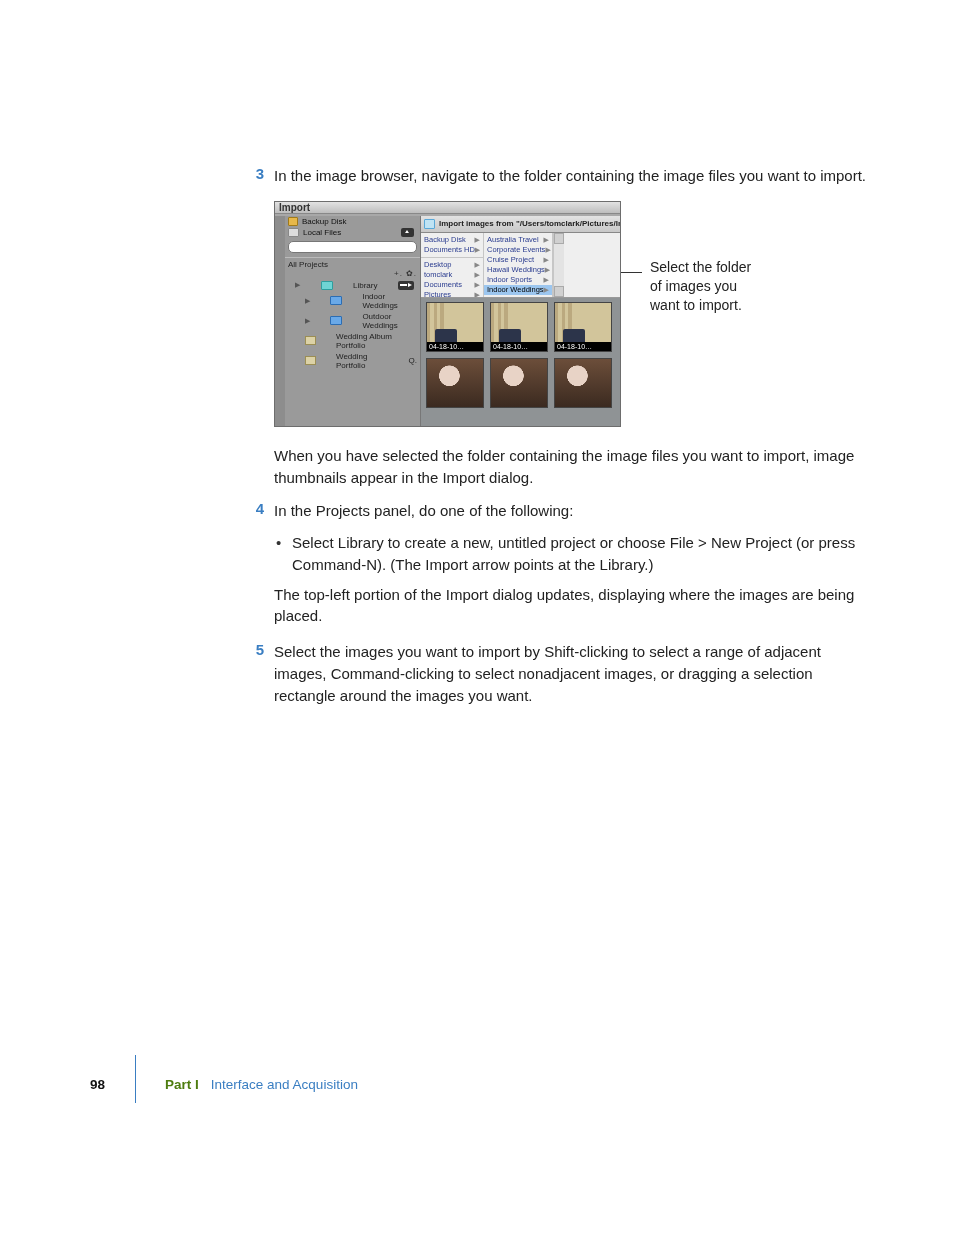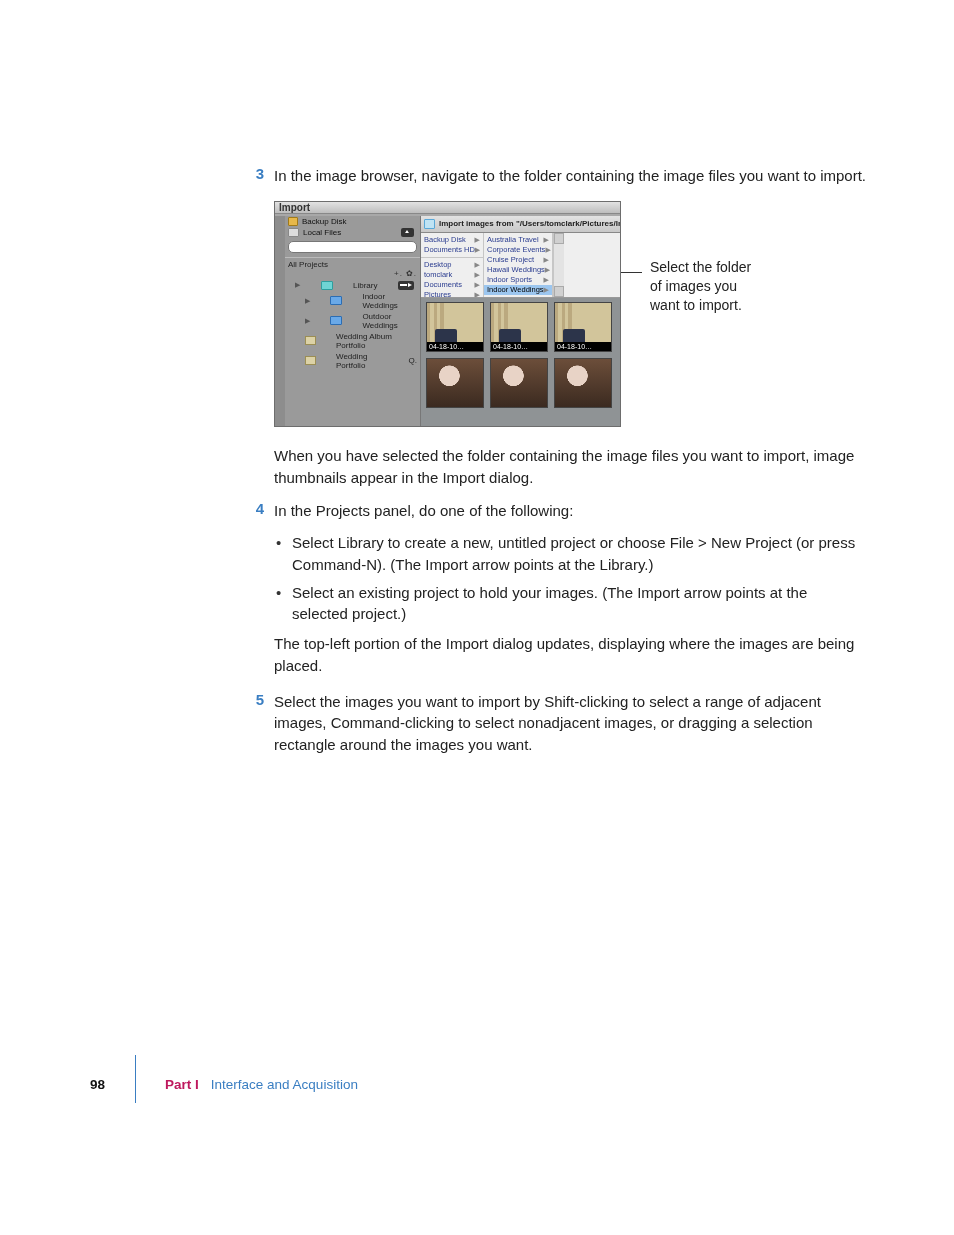--- a/index.html
+++ b/index.html
@@ -248,21 +248,21 @@
   
   .footer {
     position: absolute;
     left: 90px;
     bottom: 143px;
     font-size: 13.5px;
     display: flex;
     align-items: center;
   }
   .footer .pg { font-weight: bold; color:#111; margin-right: 60px;}
-  .footer .part { font-weight: bold; color:#be185d; margin-right: 12px;}
+  .footer .part { font-weight: bold; color:#4d7c0f; margin-right: 12px;}
   .footer .sec { color:#3a7ec2;}
   .footer-rule {
     position: absolute;
     left: 135px;
     bottom: 132px;
     width: 1px;
     height: 48px;
     background: #3a7ec2;
   }
 </style>
@@ -436,21 +436,20 @@
     </div>
 
     <div class="after-figure indented">When you have selected the folder containing the image files you want to import, image thumbnails appear in the Import dialog.</div>
 
     <div class="step" style="margin-top:12px;">
       <div class="step-num">4</div>
       <div class="step-text">
         <div>In the Projects panel, do one of the following:</div>
         <ul class="ap-bullets" style="margin-top:10px;">
           <li>Select Library to create a new, untitled project or choose File &gt; New Project (or press Command-N). (The Import arrow points at the Library.)</li>
-          <li>Select an existing project to hold your images. (The Import arrow points at the selected project.)</li>
         </ul>
         <div style="margin-top:8px;">The top-left portion of the Import dialog updates, displaying where the images are being placed.</div>
       </div>
     </div>
 
     <div class="step" style="margin-top:6px;">
       <div class="step-num">5</div>
       <div class="step-text">Select the images you want to import by Shift-clicking to select a range of adjacent images, Command-clicking to select nonadjacent images, or dragging a selection rectangle around the images you want.</div>
     </div>
 

